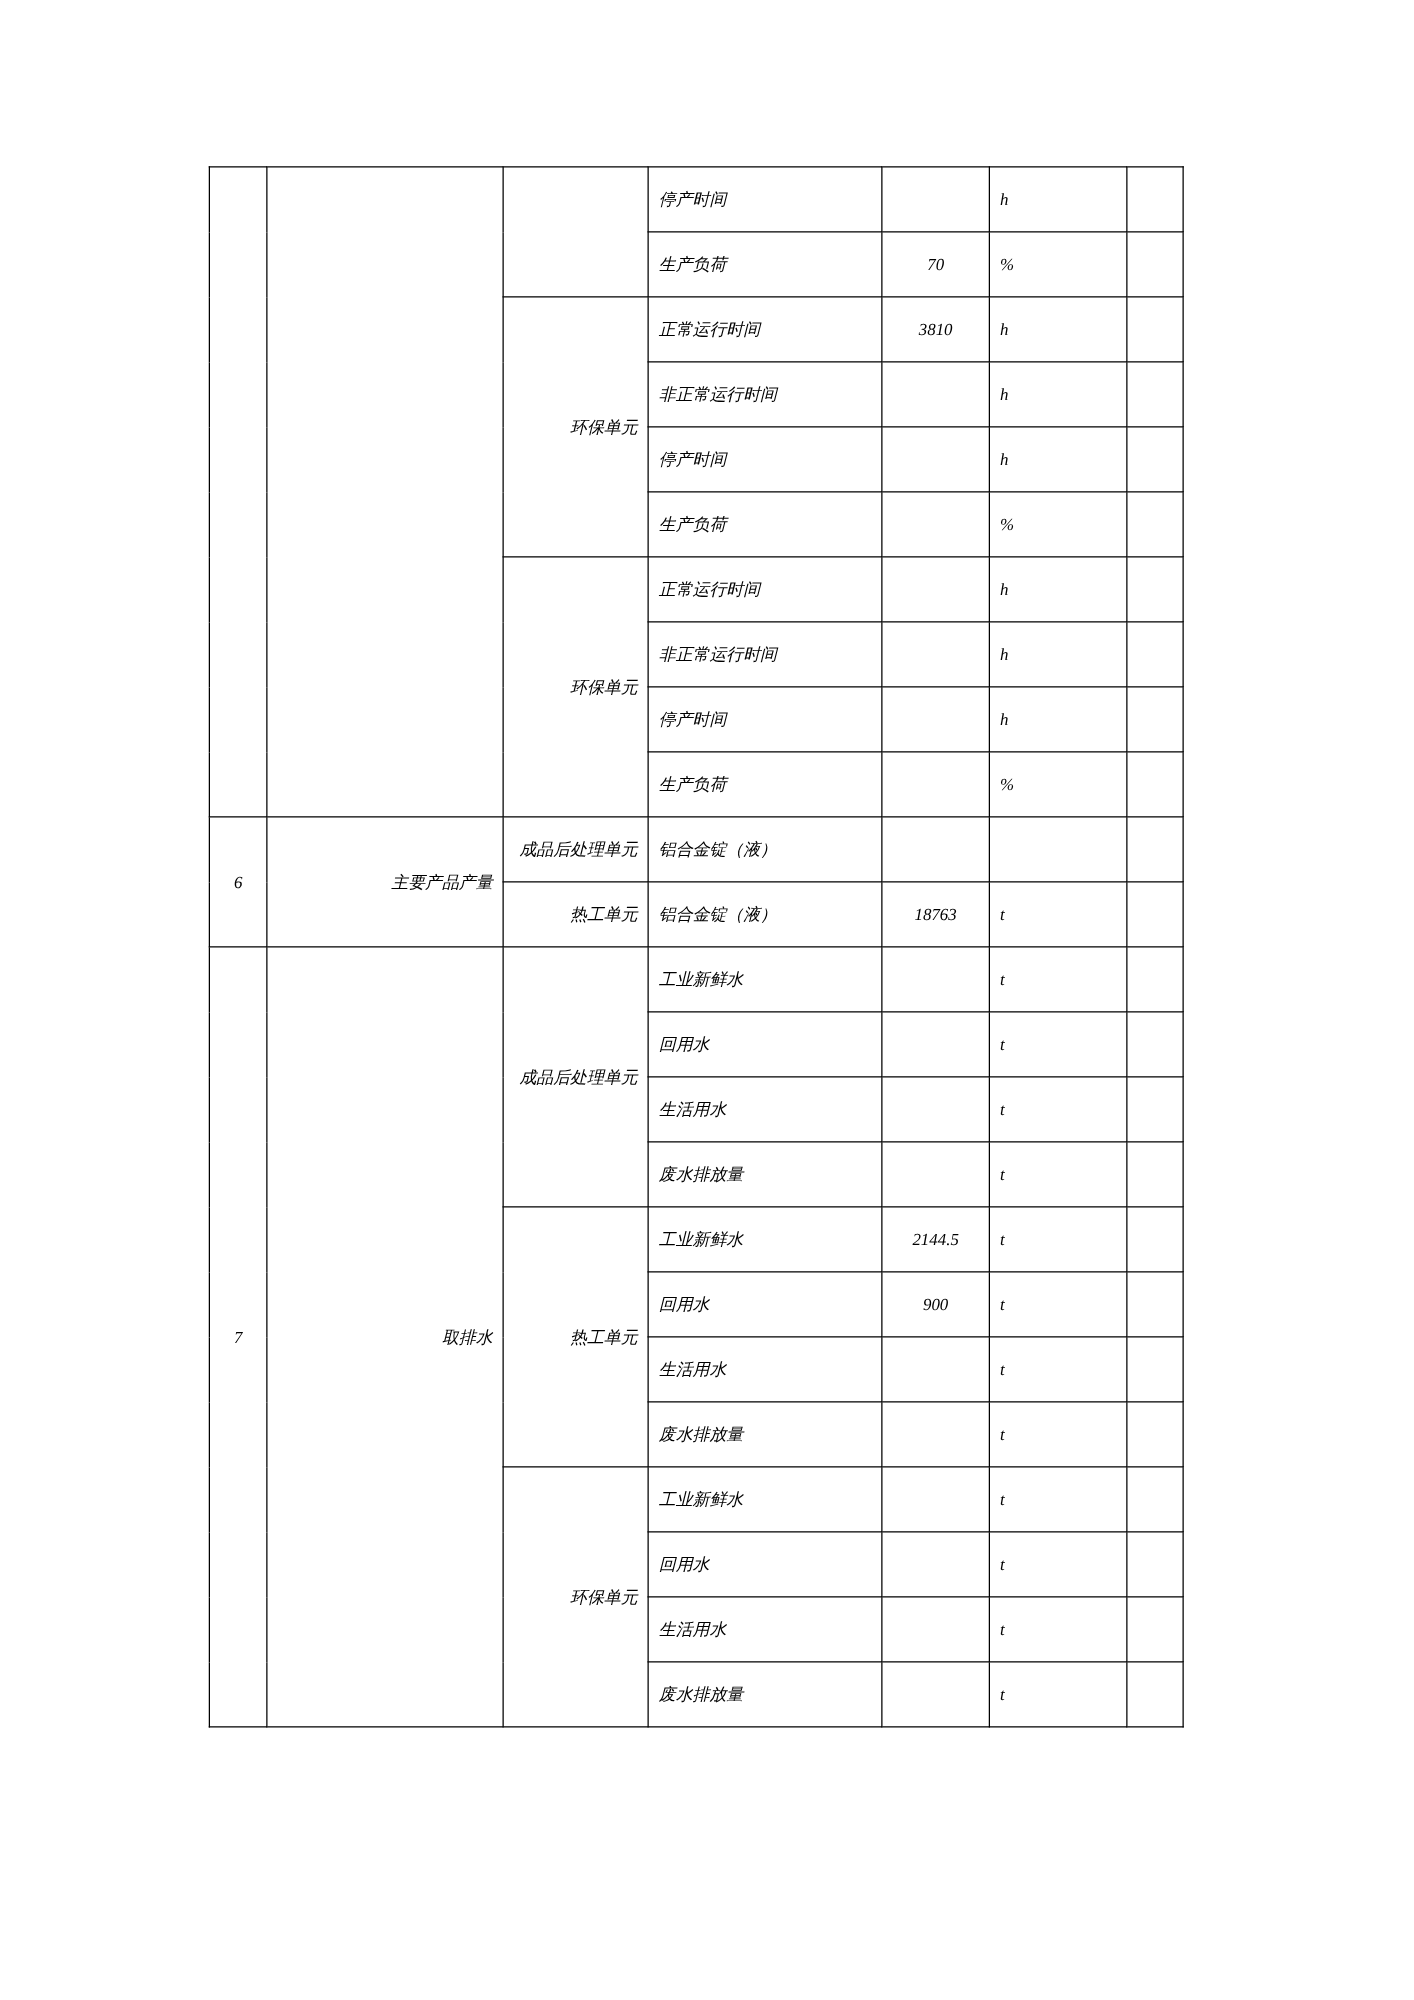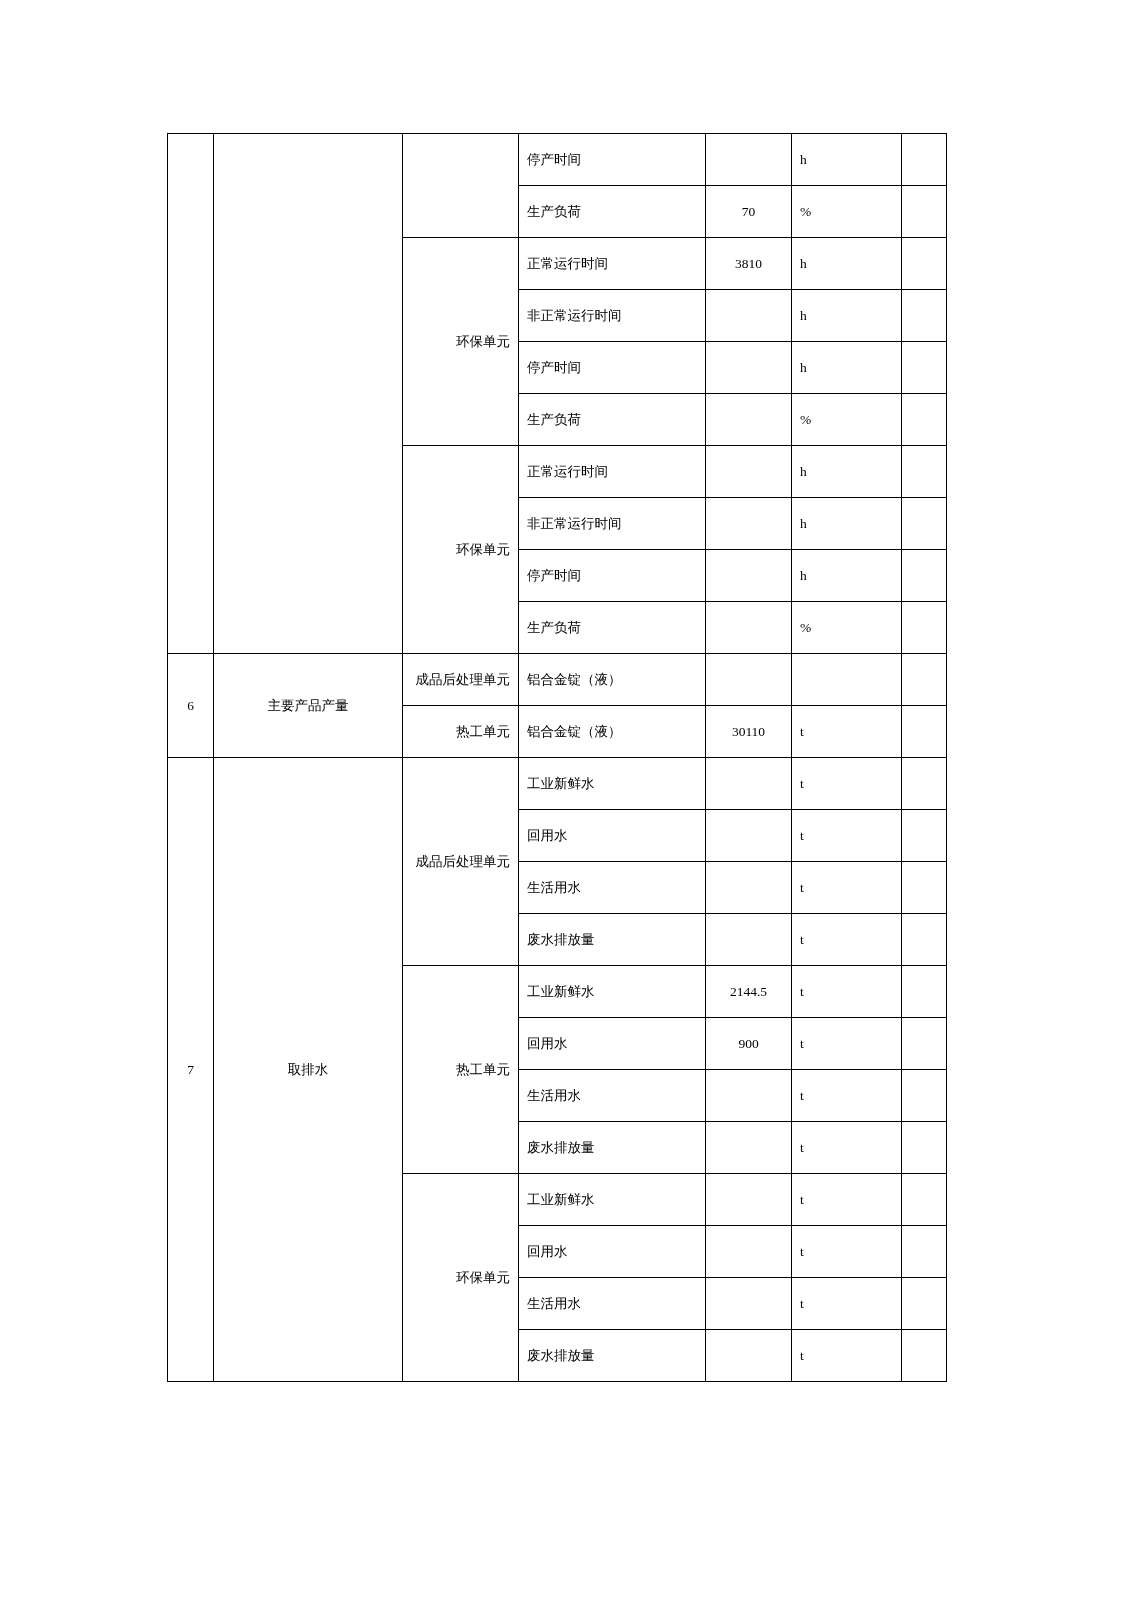--- a/index.html
+++ b/index.html
@@ -12,20 +12,21 @@
     height: 1600px;
     font-family: "Liberation Serif", serif;
     color: #000000;
     overflow: hidden;
   }
   .page {
     position: relative;
     width: 1131px;
     height: 1132px;
     box-sizing: border-box;
+    font-style: italic;
   }
   .table-wrap {
     position: absolute;
     left: 167px;
     top: 133px;
     width: 779px;
   }
   table.doc-table {
     border-collapse: collapse;
     table-layout: fixed;
@@ -39,21 +40,21 @@
     vertical-align: middle;
     font-family: "Liberation Serif", serif;
     word-break: break-all;
   }
   td.c-no {
     width: 46px;
     text-align: center;
   }
   td.c-item {
     width: 189px;
-    text-align: center;
+    text-align: right;
     padding-left: 14px;
   }
   td.c-unitgrp {
     width: 116px;
     text-align: right;
     padding-left: 12px;
   }
   td.c-param {
     width: 187px;
     text-align: left;
@@ -169,21 +170,21 @@
           <td class="c-item" rowspan="2">主要产品产量</td>
           <td class="c-unitgrp">成品后处理单元</td>
           <td class="c-param">铝合金锭（液）</td>
           <td class="c-value"></td>
           <td class="c-unit small-unit"></td>
           <td class="c-last"></td>
         </tr>
         <tr class="row-h">
           <td class="c-unitgrp">热工单元</td>
           <td class="c-param">铝合金锭（液）</td>
-          <td class="c-value">30110</td>
+          <td class="c-value">18763</td>
           <td class="c-unit small-unit">t</td>
           <td class="c-last"></td>
         </tr>
 
         <tr class="row-h">
           <td class="c-no" rowspan="12">7</td>
           <td class="c-item" rowspan="12">取排水</td>
           <td class="c-unitgrp" rowspan="4">成品后处理单元</td>
           <td class="c-param">工业新鲜水</td>
           <td class="c-value"></td>

